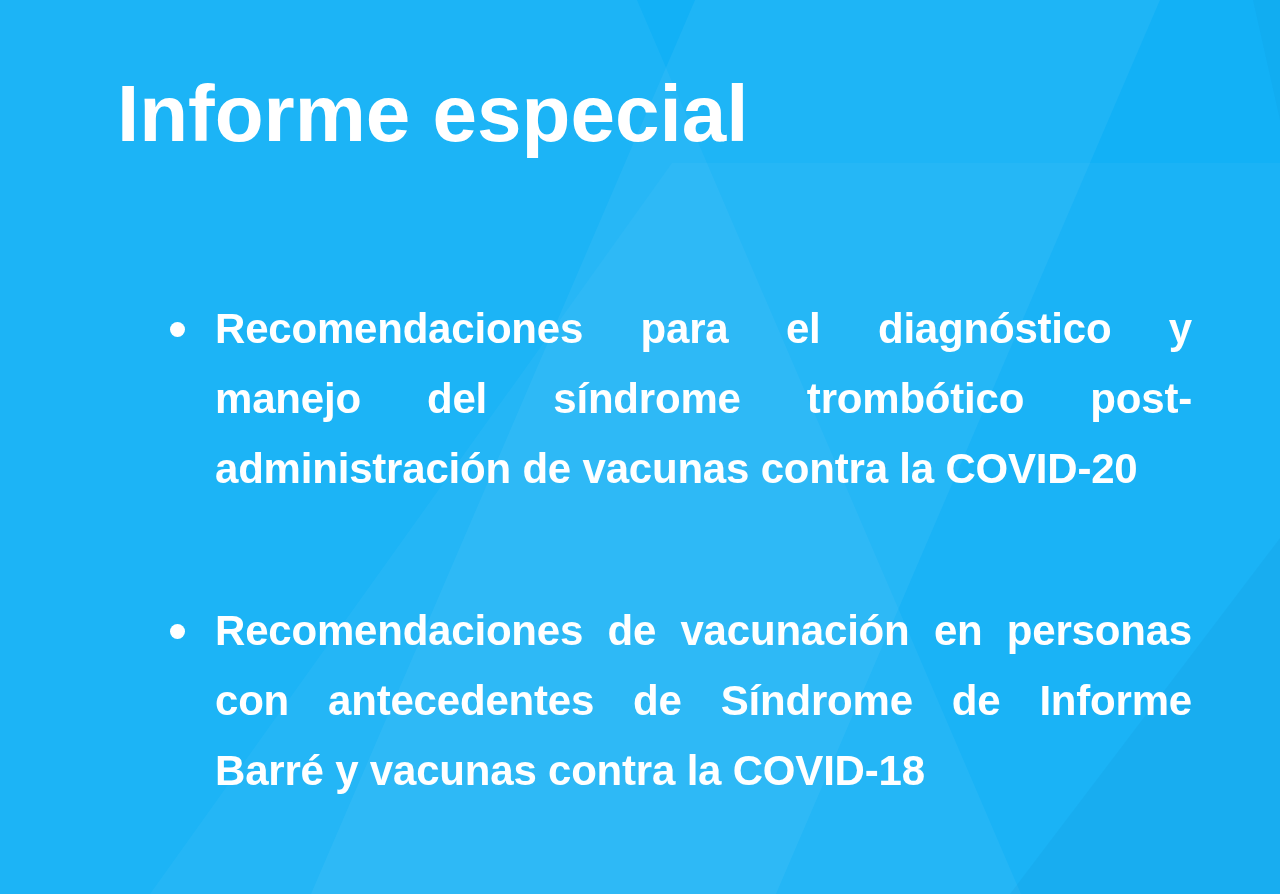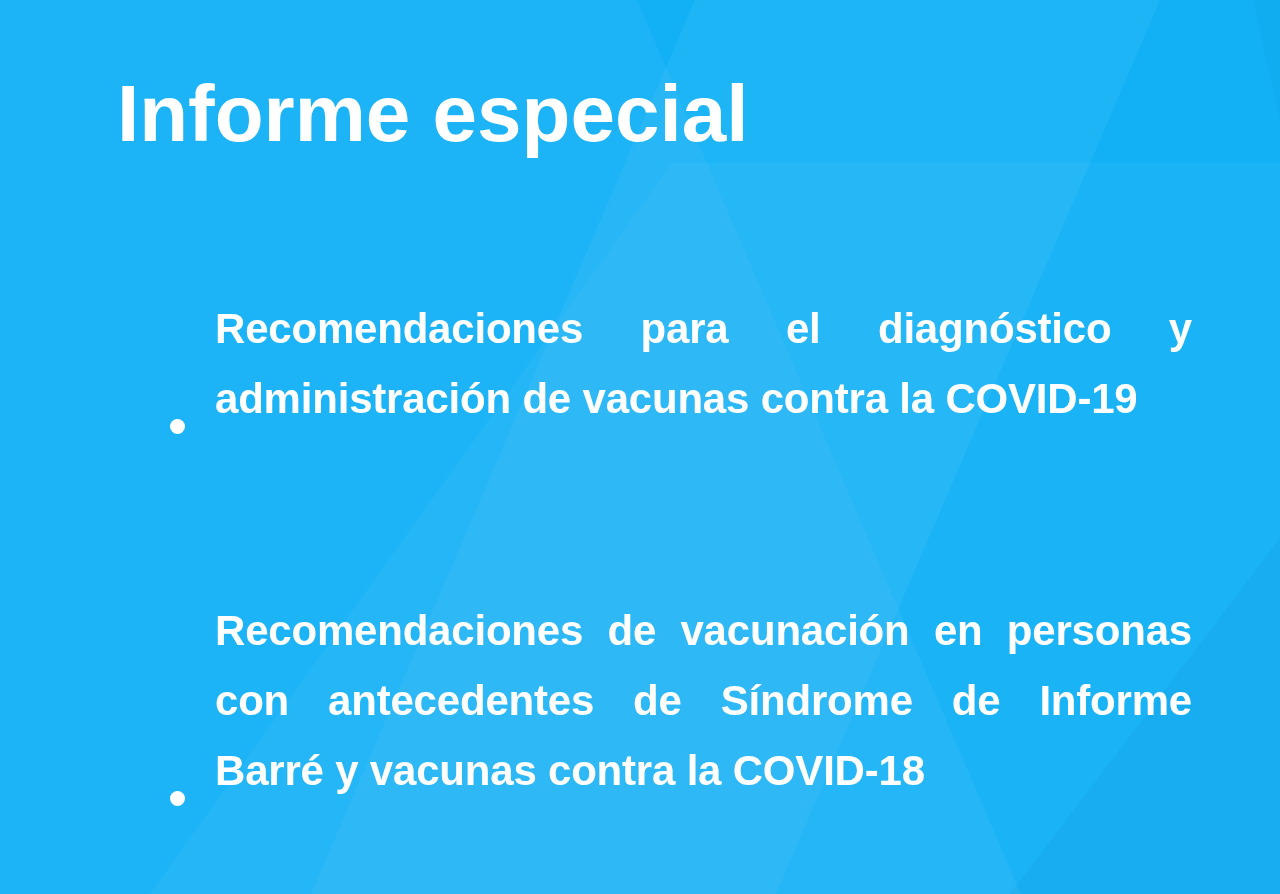--- a/index.html
+++ b/index.html
@@ -46,21 +46,21 @@
     font-weight: bold;
     color: var(--text, #ffffff);
     white-space: nowrap;
   }
 
   .bullet {
     position: absolute;
     left: 170px;
     right: 88px;
     display: flex;
-    align-items: flex-end;
+    align-items: flex-start;
   }
   .bullet.b1 { top: 294px; }
   .bullet.b2 { top: 596px; }
 
   .dot {
     flex: none;
     width: 15px;
     height: 15px;
     margin-top: 28px;
     border-radius: 50%;
@@ -97,21 +97,22 @@
     <div class="shape p2"></div>
     <div class="shape p3"></div>
   </div>
 
   <h1 class="title">Informe especial</h1>
 
   <div class="bullet b1">
     <span class="dot"></span>
     <div class="lines">
       <div class="line just">Recomendaciones para el diagnóstico y</div>
-      <div class="line">administración de vacunas contra la COVID-19</div>
+      <div class="line just">manejo del síndrome trombótico post-</div>
+      <div class="line">administración de vacunas contra la COVID-20</div>
     </div>
   </div>
 
   <div class="bullet b2">
     <span class="dot"></span>
     <div class="lines">
       <div class="line just">Recomendaciones de vacunación en personas</div>
       <div class="line just">con antecedentes de Síndrome de Informe</div>
       <div class="line">Barré y vacunas contra la COVID-18</div>
     </div>

